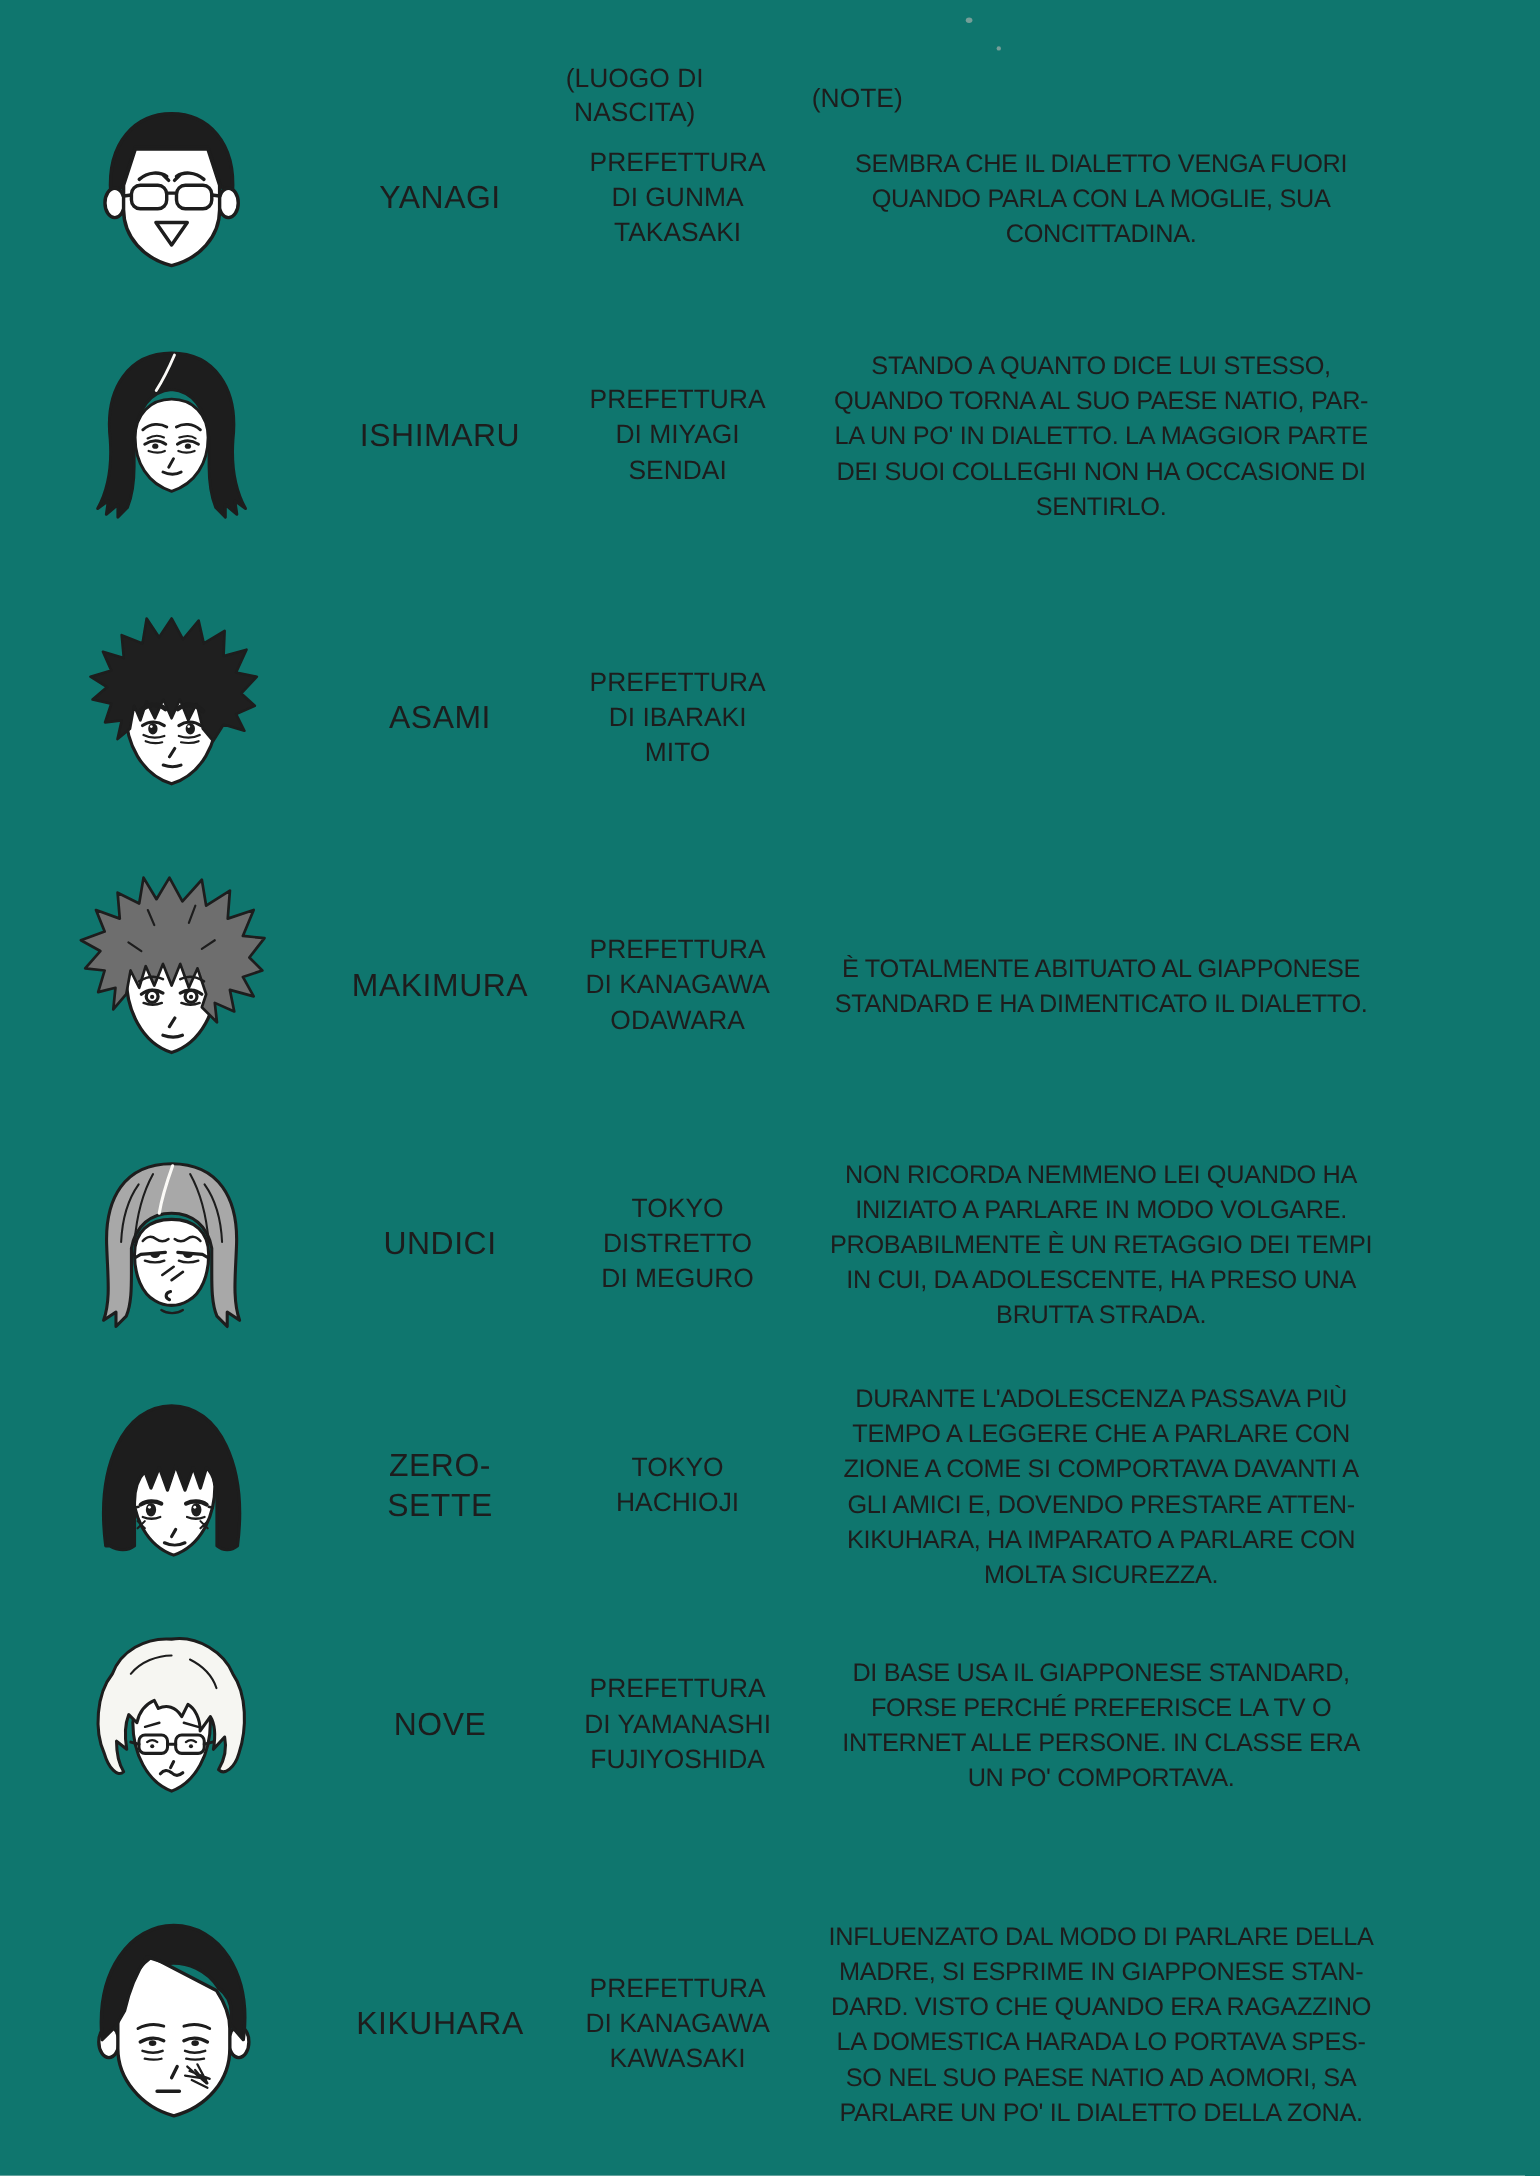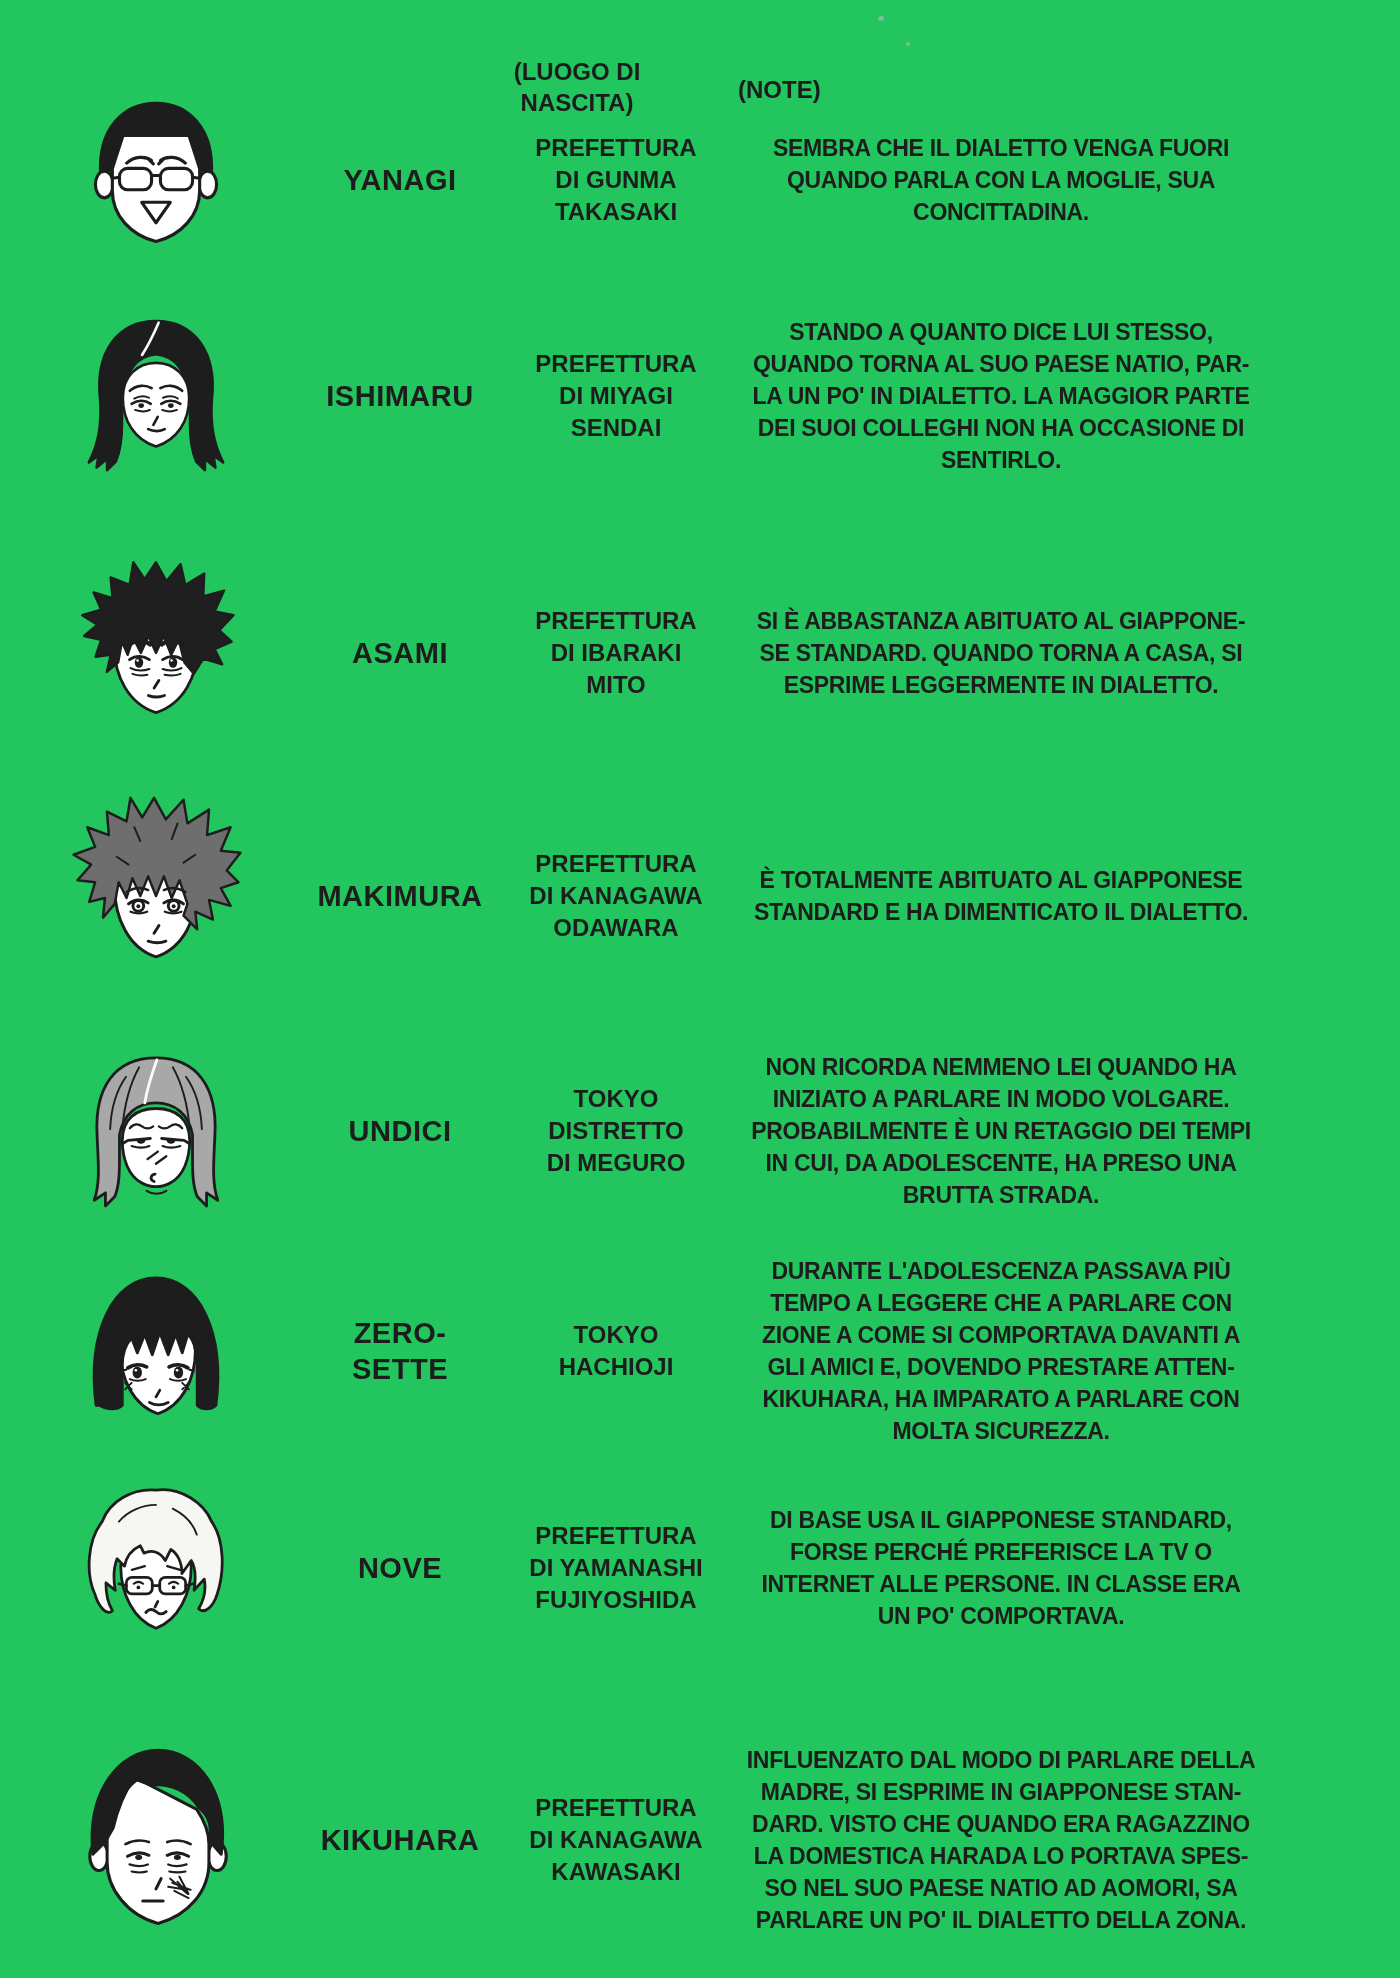--- a/index.html
+++ b/index.html
@@ -1,19 +1,19 @@
 <!DOCTYPE html>
 <html><head>
 <meta charset="utf-8">
 <style>
   html,body{margin:0;padding:0;background:#e8e8e6;}
   .page{
     position:relative;width:1400px;height:1978px;margin:0 auto;
-    background:#22c55e;overflow:hidden;color:#1d1d1d;
-    font-family:"Liberation Sans","DejaVu Sans",sans-serif;font-weight:bold;
+    background:#0f766e;overflow:hidden;color:#1d1d1d;
+    font-family:"Liberation Sans","DejaVu Sans",sans-serif;font-weight:normal;
   }
   .hdr{position:absolute;font-size:24px;line-height:31px;}
   #hdr-luogo{left:468px;top:56px;width:218px;text-align:center;}
   #hdr-note{left:738px;top:74px;}
   .row{position:absolute;left:0;width:1400px;}
   .cell{position:absolute;top:0;height:100%;display:flex;flex-direction:column;justify-content:center;}
   .portrait{left:34px;width:244px;align-items:center;}
   .portrait svg{display:block;height:100%;width:232px;}
   .name{left:295px;width:210px;text-align:center;font-size:29px;line-height:36px;align-items:center;letter-spacing:.5px;}
   .birth{left:508px;width:216px;text-align:center;font-size:24px;line-height:32px;align-items:center;}
@@ -121,25 +121,20 @@
       </svg>
     </div>
     <div class="cell name">
         <span>ASAMI</span>
       </div>
     <div class="cell birth">
       <div>PREFETTURA</div>
       <div>DI IBARAKI</div>
       <div>MITO</div>
     </div>
-    <div class="cell note">
-      <div>SI È ABBASTANZA ABITUATO AL GIAPPONE-</div>
-      <div>SE STANDARD. QUANDO TORNA A CASA, SI</div>
-      <div>ESPRIME LEGGERMENTE IN DIALETTO.</div>
-    </div>
   </div>
 
   <div class="row" style="top:788px;height:216px;">
     <div class="cell portrait">
       <svg viewBox="0 0 220 220">
         <g stroke="#1d1d1d" stroke-width="3" fill="none" stroke-linecap="round" stroke-linejoin="round">
           <path d="M68,102 C68,74 88,58 110,58 C132,58 152,74 152,102 C152,132 138,163 110,172 C82,163 68,132 68,102 Z" fill="#fff"></path>
           <path d="M108,10 L120,32 L138,12 L142,36 L164,22 L162,48 L186,40 L176,64 L196,66 L182,84 L194,96 L176,102 L186,120 L164,114 L168,134 L150,126 L152,144 L138,130 L142,118 L134,94 L126,112 L118,90 L110,110 L102,90 L94,110 L86,92 L80,112 L72,96 L68,118 L56,132 L58,112 L42,116 L48,96 L30,94 L44,78 L26,68 L48,60 L40,40 L62,48 L60,24 L80,34 L84,10 L96,30 Z" fill="#6e6e6e" stroke-width="2.5"></path>
           <path d="M88,40 l6,14 M132,36 l-6,16 M70,70 l12,8 M150,68 l-12,8" stroke-width="2"></path>
           <path d="M80,106 C88,101 96,101 102,104 M118,104 C124,101 132,101 140,106" stroke-width="2.4"></path>

